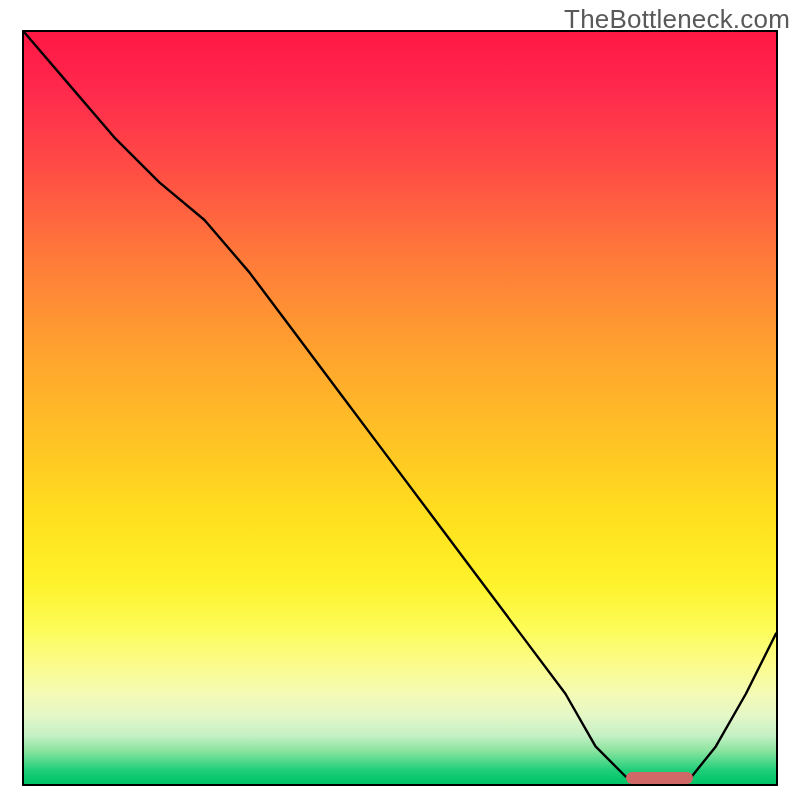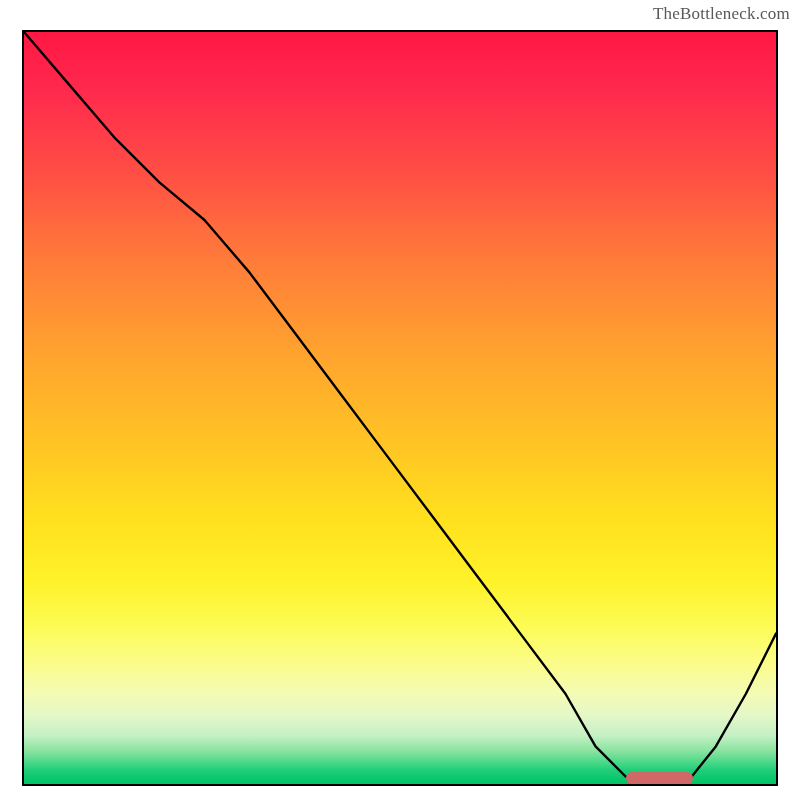--- a/index.html
+++ b/index.html
@@ -6,22 +6,22 @@
   html, body { width: 800px; height: 800px; overflow: hidden; background: #fff; }
   .wrap {
     position: relative;
     width: 800px;
     height: 800px;
   }
   .watermark {
     position: absolute;
     top: 4px;
     right: 10px;
-    font-family: Liberation Serif, serif;
-    font-size: 17px;
+    font-family: Liberation Sans, sans-serif;
+    font-size: 26px;
     font-weight: 500;
     color: #595959;
     letter-spacing: 0.2px;
   }
   .plot {
     position: absolute;
     left: 22px;
     top: 30px;
     width: 756px;
     height: 756px;

